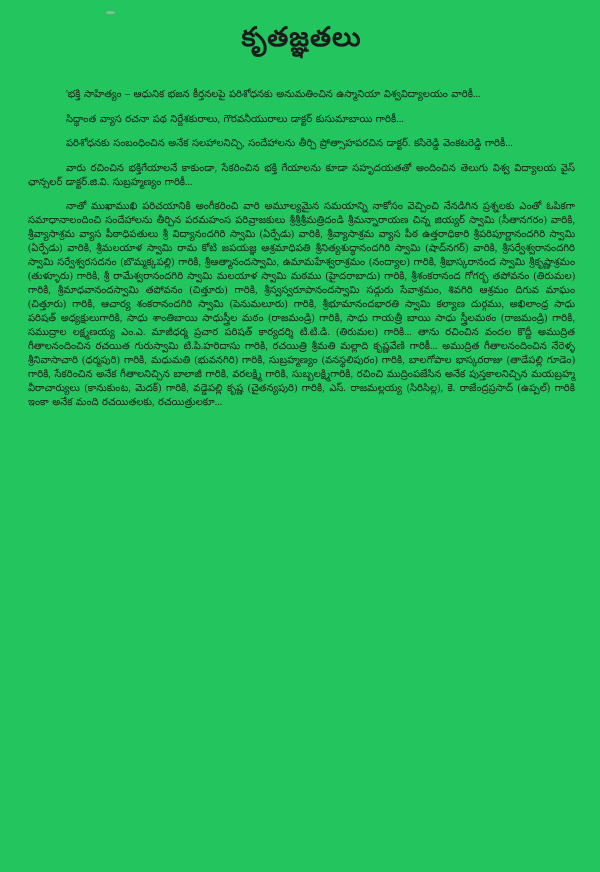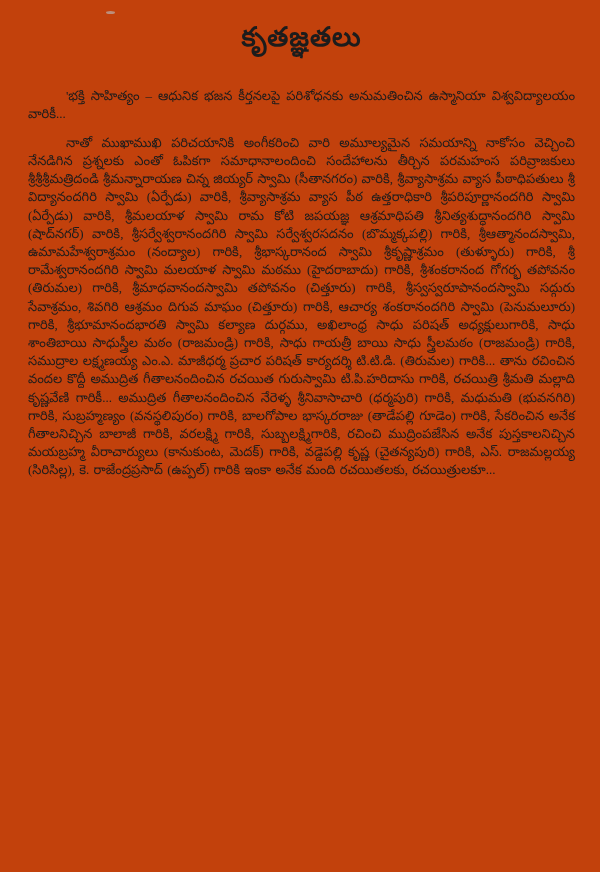--- a/index.html
+++ b/index.html
@@ -5,37 +5,37 @@
   html, body {
     margin: 0;
     padding: 0;
     background: #ffffff;
   }
   .page {
     position: relative;
     width: 600px;
     height: 872px;
     box-sizing: border-box;
-    background: #c2410c;
+    background: #22c55e;
     color: #1c1c1c;
     padding: 10px 25px 0 28px;
     font-family: "Liberation Serif", "DejaVu Serif", serif;
     overflow: hidden;
   }
   .title {
     text-align: center;
     font-size: 27px;
     font-weight: 700;
     letter-spacing: 1px;
     margin: 12px 0 28px 0;
   }
   .para {
     text-align: justify;
     text-indent: 38px;
-    font-size: 13px;
+    font-size: 10px;
     line-height: 1.4;
     margin: 0 0 10.5px 0;
     word-spacing: 1px;
   }
   .para.long {
     margin-bottom: 13px;
   }
   .smudge {
     position: absolute;
     left: 106px;
@@ -49,15 +49,18 @@
 </style>
 </head>
 <body>
 
 <div class="page">
   <div class="smudge"></div>
 
   <h1 class="title">కృతజ్ఞతలు</h1>
 
   <p class="para">'భక్తి సాహిత్యం – ఆధునిక భజన కీర్తనలపై పరిశోధనకు అనుమతించిన ఉస్మానియా విశ్వవిద్యాలయం వారికీ...</p>
+  <p class="para">సిద్ధాంత వ్యాస రచనా పథ నిర్దేశకురాలు, గౌరవనీయురాలు డాక్టర్ కుసుమాబాయి గారికీ...</p>
+  <p class="para">పరిశోధనకు సంబంధించిన అనేక సలహాలనిచ్చి, సందేహాలను తీర్చి ప్రోత్సాహపరచిన డాక్టర్. కసిరెడ్డి వెంకటరెడ్డి గారికీ...</p>
+  <p class="para">వారు రచించిన భక్తిగేయాలనే కాకుండా, సేకరించిన భక్తి గేయాలను కూడా సహృదయతతో అందించిన తెలుగు విశ్వ విద్యాలయ వైస్ ఛాన్సలర్ డాక్టర్.జి.వి. సుబ్రహ్మణ్యం గారికీ...</p>
   <p class="para long">నాతో ముఖాముఖి పరిచయానికి అంగీకరించి వారి అమూల్యమైన సమయాన్ని నాకోసం వెచ్చించి నేనడిగిన ప్రశ్నలకు ఎంతో ఓపికగా సమాధానాలందించి సందేహాలను తీర్చిన పరమహంస పరివ్రాజకులు శ్రీశ్రీశ్రీమత్రిదండి శ్రీమన్నారాయణ చిన్న జియ్యర్ స్వామి (సీతానగరం) వారికి, శ్రీవ్యాసాశ్రమ వ్యాస పీఠాధిపతులు శ్రీ విద్యానందగిరి స్వామి (ఏర్పేడు) వారికి, శ్రీవ్యాసాశ్రమ వ్యాస పీఠ ఉత్తరాధికారి శ్రీపరిపూర్ణానందగిరి స్వామి (ఏర్పేడు) వారికి, శ్రీమలయాళ స్వామి రామ కోటి జపయజ్ఞ ఆశ్రమాధిపతి శ్రీనిత్యశుద్ధానందగిరి స్వామి (షాద్‌నగర్) వారికి, శ్రీసర్వేశ్వరానందగిరి స్వామి సర్వేశ్వరసదనం (బొమ్మక్కపల్లి) గారికి, శ్రీఆత్మానందస్వామి, ఉమామహేశ్వరాశ్రమం (నంద్యాల) గారికి, శ్రీభాస్కరానంద స్వామి శ్రీకృష్ణాశ్రమం (తుళ్ళూరు) గారికి, శ్రీ రామేశ్వరానందగిరి స్వామి మలయాళ స్వామి మఠము (హైదరాబాదు) గారికి, శ్రీశంకరానంద గోగర్భ తపోవనం (తిరుమల) గారికి, శ్రీమాధవానందస్వామి తపోవనం (చిత్తూరు) గారికి, శ్రీస్వస్వరూపానందస్వామి సద్గురు సేవాశ్రమం, శివగిరి ఆశ్రమం దిగువ మాఘం (చిత్తూరు) గారికి, ఆచార్య శంకరానందగిరి స్వామి (పెనుమలూరు) గారికి, శ్రీభూమానందభారతి స్వామి కల్యాణ దుర్గము, అఖిలాంధ్ర సాధు పరిషత్ అధ్యక్షులుగారికి, సాధు శాంతిబాయి సాధుస్త్రీల మఠం (రాజమండ్రి) గారికి, సాధు గాయత్రీ బాయి సాధు స్త్రీలమఠం (రాజమండ్రి) గారికి, సముద్రాల లక్ష్మణయ్య ఎం.ఎ. మాజీధర్మ ప్రచార పరిషత్ కార్యదర్శి టి.టి.డి. (తిరుమల) గారికి... తాను రచించిన వందల కొద్దీ అముద్రిత గీతాలనందించిన రచయిత గురుస్వామి టి.పి.హరిదాసు గారికి, రచయిత్రి శ్రీమతి మల్లాది కృష్ణవేణి గారికీ... అముద్రిత గీతాలనందించిన నేరెళ్ళ శ్రీనివాసాచారి (ధర్మపురి) గారికి, మధుమతి (భువనగిరి) గారికి, సుబ్రహ్మణ్యం (వనస్థలిపురం) గారికి, బాలగోపాల భాస్కరరాజు (తాడేపల్లి గూడెం) గారికి, సేకరించిన అనేక గీతాలనిచ్చిన బాలాజీ గారికి, వరలక్ష్మి గారికి, సుబ్బలక్ష్మిగారికి, రచించి ముద్రింపజేసిన అనేక పుస్తకాలనిచ్చిన మయబ్రహ్మ వీరాచార్యులు (కానుకుంట, మెదక్) గారికి, వడ్డెపల్లి కృష్ణ (చైతన్యపురి) గారికి, ఎస్. రాజమల్లయ్య (సిరిసిల్ల), కె. రాజేంద్రప్రసాద్ (ఉప్పల్) గారికి ఇంకా అనేక మంది రచయితలకు, రచయిత్రులకూ...</p>
 
 </div>
 
 </body></html>

